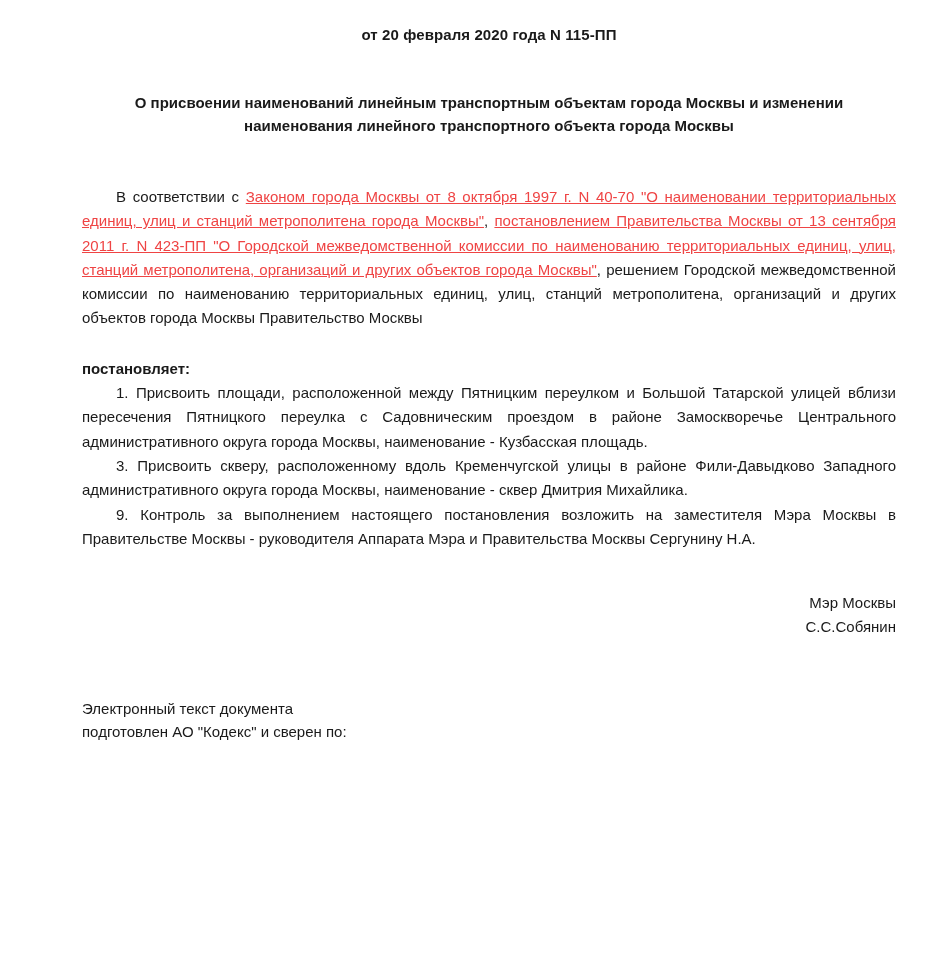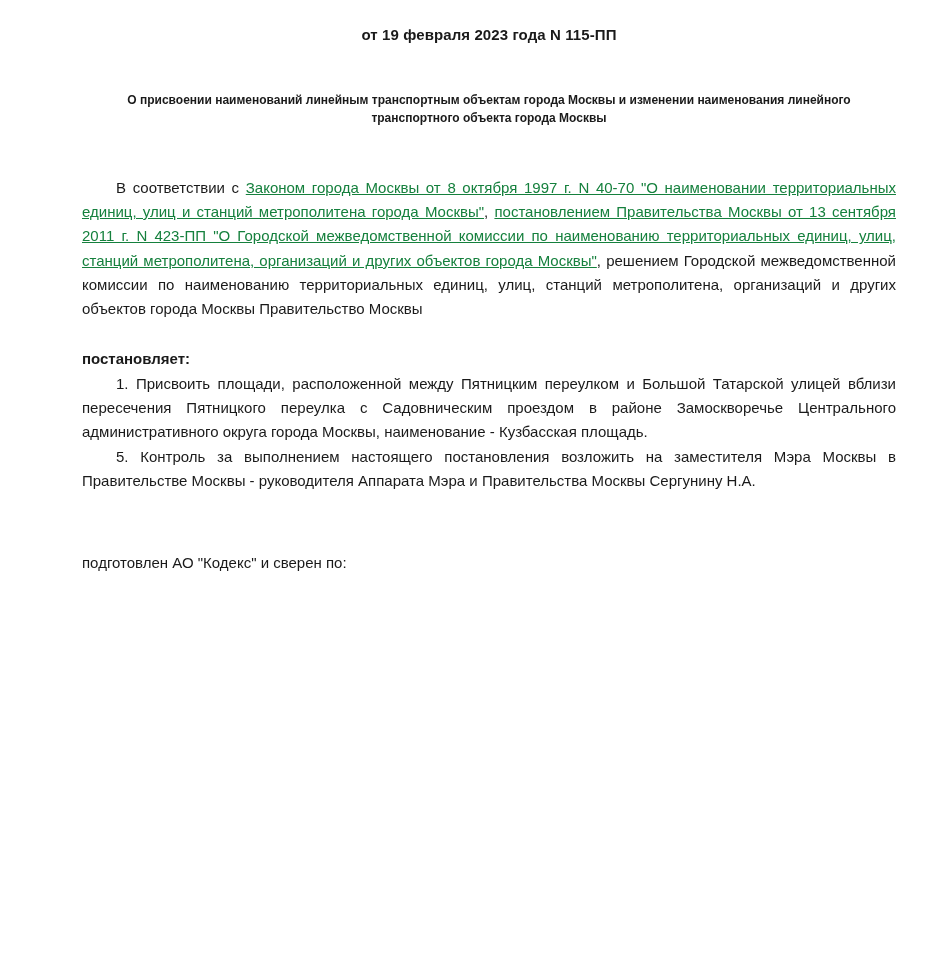--- a/index.html
+++ b/index.html
@@ -23,42 +23,42 @@
   .doc-date {
     text-align: center;
     font-weight: bold;
     font-size: 15px;
     margin: 6px 0 0 0;
     letter-spacing: 0.1px;
   }
   .doc-title {
     text-align: center;
     font-weight: bold;
-    font-size: 12px;
+    font-size: 15px;
     margin: 44px auto 0 auto;
     max-width: 770px;
     line-height: 1.55;
   }
   .body-block {
     margin-top: 48px;
   }
   p.para {
     margin: 0 0 0 0;
     text-align: justify;
     text-indent: 34px;
     line-height: 1.62;
   }
   p.para + p.para {
   }
   p.noindent {
     text-indent: 0;
     font-weight: bold;
   }
   .lnk {
-    color: #15803d;
+    color: #ef4444;
   }
   .sign {
     margin-top: 40px;
     text-align: right;
     line-height: 1.6;
   }
   .sign div {
     white-space: nowrap;
   }
   .footer {
@@ -67,37 +67,41 @@
   }
   .footer div {
     text-align: left;
   }
 </style>
 </head>
 <body>
 
 <div class="page">
 
-  <div class="doc-date">от 19 февраля 2023 года N 115-ПП</div>
+  <div class="doc-date">от 20 февраля 2020 года N 115-ПП</div>
 
   <div class="doc-title">О присвоении наименований линейным транспортным объектам города Москвы и изменении наименования линейного транспортного объекта города Москвы</div>
 
   <div class="body-block">
 
     <p class="para"><span>В соответствии с </span><a class="lnk" href="#">Законом города Москвы от 8 октября 1997 г. N 40-70 "О наименовании территориальных единиц, улиц и станций метрополитена города Москвы"</a><span>, </span><a class="lnk" href="#">постановлением Правительства Москвы от 13 сентября 2011 г. N 423-ПП "О Городской межведомственной комиссии по наименованию территориальных единиц, улиц, станций метрополитена, организаций и других объектов города Москвы"</a><span>, решением Городской межведомственной комиссии по наименованию территориальных единиц, улиц, станций метрополитена, организаций и других объектов города Москвы Правительство Москвы</span></p>
 
     <p class="para noindent" style="margin-top:26px">постановляет:</p>
 
     <p class="para">1. Присвоить площади, расположенной между Пятницким переулком и Большой Татарской улицей вблизи пересечения Пятницкого переулка с Садовническим проездом в районе Замоскворечье Центрального административного округа города Москвы, наименование - Кузбасская площадь.</p>
-    <p class="para">5. Контроль за выполнением настоящего постановления возложить на заместителя Мэра Москвы в Правительстве Москвы - руководителя Аппарата Мэра и Правительства Москвы Сергунину Н.А.</p>
+    <p class="para">3. Присвоить скверу, расположенному вдоль Кременчугской улицы в районе Фили-Давыдково Западного административного округа города Москвы, наименование - сквер Дмитрия Михайлика.</p>
+    <p class="para">9. Контроль за выполнением настоящего постановления возложить на заместителя Мэра Москвы в Правительстве Москвы - руководителя Аппарата Мэра и Правительства Москвы Сергунину Н.А.</p>
 
     <div class="sign">
+      <div>Мэр Москвы</div>
+      <div>С.С.Собянин</div>
     </div>
 
     <div class="footer">
       <div class="group">
+        <div>Электронный текст документа</div>
         <div>подготовлен АО "Кодекс" и сверен по:</div>
       </div>
 
     </div>
 
   </div>
 </div>
 
 </body></html>

